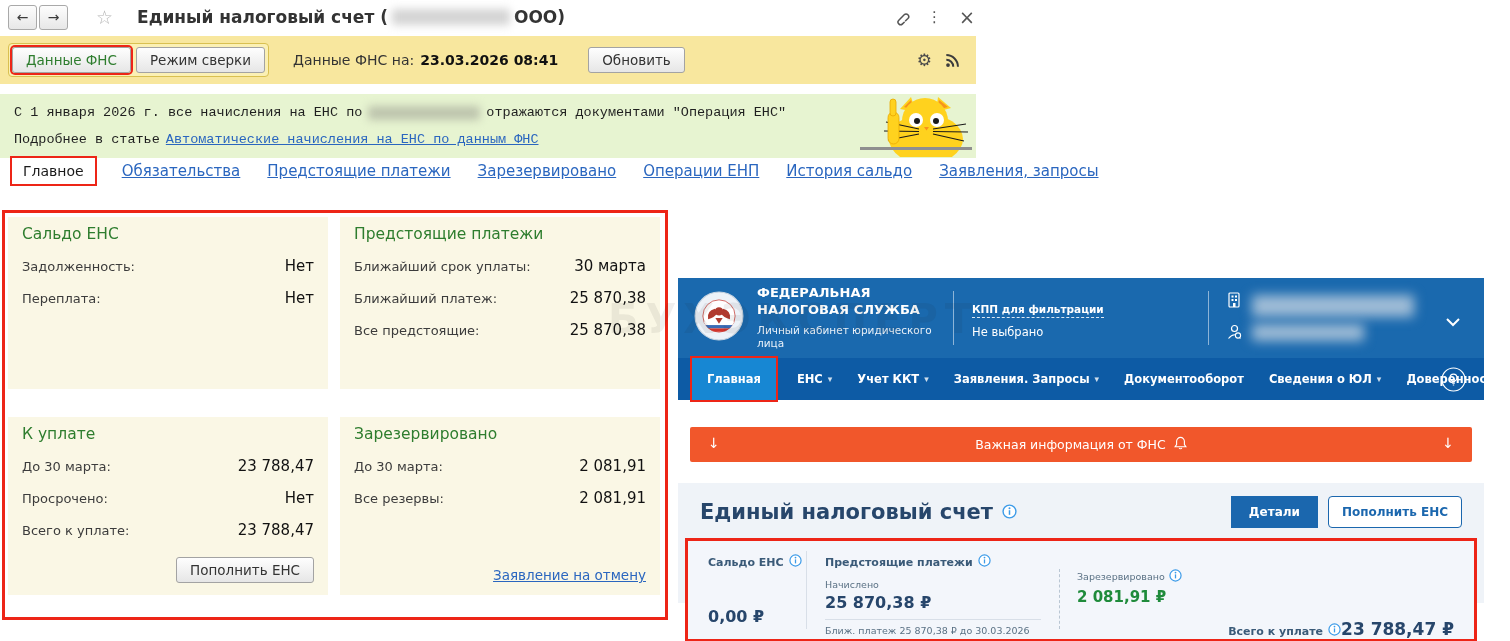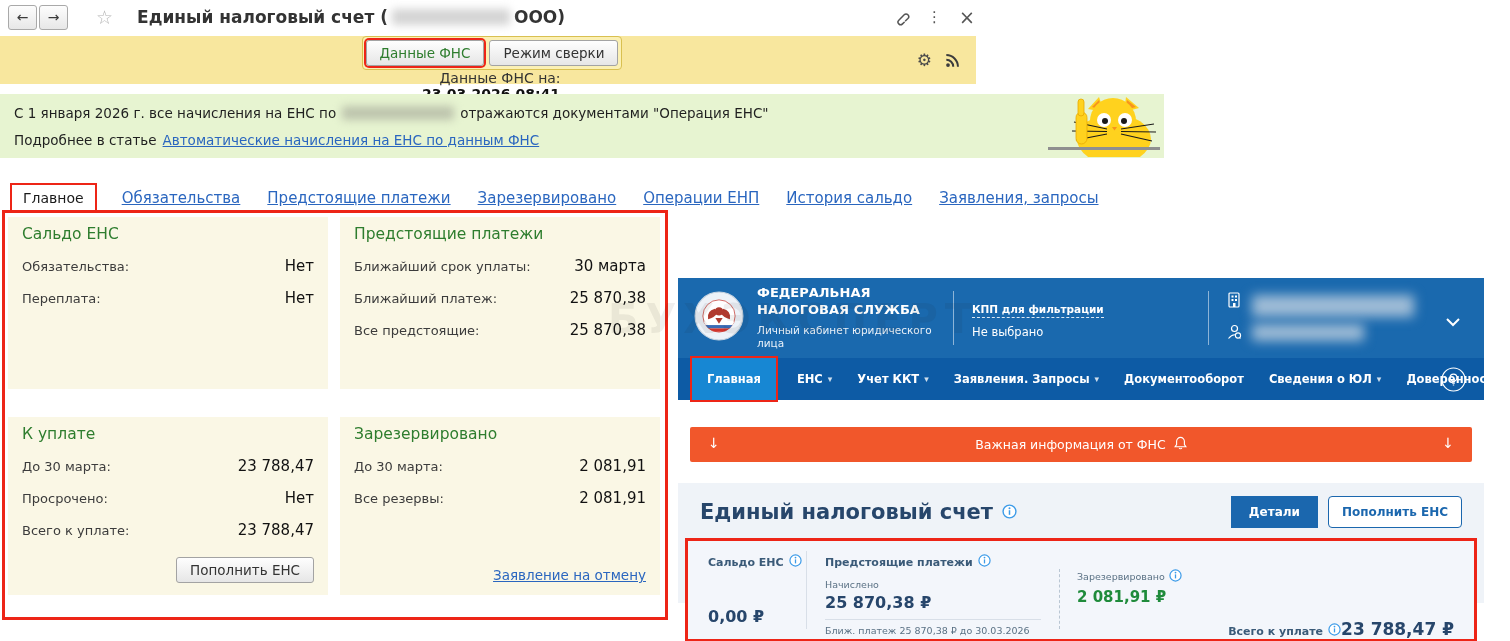--- a/index.html
+++ b/index.html
@@ -12,42 +12,42 @@
   .navbtn{width:27px;height:23px;border:1px solid #a9a9a9;background:linear-gradient(#fdfdfd,#e7e7e7);
           border-radius:3px;display:flex;align-items:center;justify-content:center;font-size:14px;color:#3a3a3a;cursor:pointer;}
   .star{margin-left:28px;font-size:19px;color:#b5b5b5;cursor:pointer;}
   .page-title{margin-left:24px;font-size:17px;font-weight:700;color:#333;display:flex;align-items:center;gap:4px;white-space:nowrap;}
   .tblur{display:inline-block;width:118px;height:16px;background:#d4d4d4;filter:blur(4px);border-radius:2px;}
   .win-icons{position:absolute;left:893px;top:6px;display:flex;align-items:center;gap:17px;}
   .win-icons .wi{color:#555;font-size:15px;cursor:pointer;display:flex;align-items:center;}
 
   
   .toolbar{position:absolute;left:0;top:36px;width:976px;height:48px;background:var(--yellow,#F8E79E);
-           display:flex;align-items:center;flex-direction:column;}
+           display:flex;align-items:center;}
   .toggle-group{display:inline-flex;gap:5px;margin-left:8px;border:1px solid #d9c050;background:#fbf0b4;padding:3px;border-radius:4px;}
   .btn1c{background:linear-gradient(#fefefe,#e6e6e6);border:1px solid #a3a3a3;border-radius:3px;
          padding:4px 13px;font-size:13.5px;color:#333;cursor:pointer;font-family:inherit;white-space:nowrap;}
   .btn-fnsdata{color:var(--green_1c,#2E7D2E);box-shadow:0 0 0 2px var(--red,#ED2517);}
   .tb-label{margin-left:24px;font-size:14px;color:#333;}
   .tb-value{font-weight:700;margin-left:6px;font-size:14px;color:#111;}
   .tb-refresh{margin-left:30px;}
   .tool-right{position:absolute;right:16px;top:0;height:48px;display:flex;align-items:center;gap:13px;}
   .gear{font-size:17px;color:#4a4a4a;cursor:pointer;}
 
   
-  .gbanner{position:absolute;left:0;top:94px;width:1164px;height:64px;background:var(--banner_green,#E7F4D1);}
+  .gbanner{position:absolute;left:0;top:94px;width:976px;height:64px;background:var(--banner_green,#E7F4D1);font-family:Liberation Mono, monospace;}
   .gline{position:absolute;left:14px;font-size:13.5px;color:#1f1f1f;display:flex;align-items:center;gap:6px;white-space:nowrap;}
   .gline1{top:11px;}
   .gline2{top:38px;}
   .gblur{display:inline-block;width:112px;height:14px;background:#bdc4ad;filter:blur(4px);border-radius:2px;}
   .glink{color:var(--link_blue,#2A66BF);text-decoration:underline;cursor:pointer;}
   .cat{position:absolute;right:2px;top:1px;}
 
   
-  .tabs{position:absolute;left:12px;top:185px;display:flex;align-items:center;gap:27px;}
+  .tabs{position:absolute;left:12px;top:158px;display:flex;align-items:center;gap:27px;}
   .tab-active{font-size:14px;color:#1a1a1a;background:#fff;padding:5px 11px;box-shadow:0 0 0 2px var(--red,#ED2517);cursor:pointer;}
   .tab-link{font-size:15px;color:var(--link_blue,#2A66BF);text-decoration:underline;cursor:pointer;white-space:nowrap;}
 
   
   .panel-1c{position:absolute;left:2px;top:210px;width:666px;height:410px;border:3px solid var(--red,#ED2517);background:#fff;box-sizing:border-box;}
   .cards{position:absolute;left:3px;top:4px;display:grid;grid-template-columns:320px 320px;grid-template-rows:172px 178px;column-gap:12px;row-gap:28px;}
   .card{background:var(--cream,#FAF7E5);padding:8px 14px;position:relative;box-sizing:border-box;}
   .card h3{margin:0;font-size:15.5px;font-weight:400;color:var(--green_1c,#2E7D2E);}
   .crow{display:flex;justify-content:space-between;align-items:baseline;margin-top:14px;}
   .crow .lab{font-size:13px;color:#3c3c3c;}
@@ -200,21 +200,21 @@
     <a class="tab-link">История сальдо</a>
     <a class="tab-link">Заявления, запросы</a>
   </div>
 
   <div class="panel-1c">
     <div class="cards">
 
       <div class="card">
         <h3>Сальдо ЕНС</h3>
         <div class="crow">
-          <span class="lab">Обязательства:</span>
+          <span class="lab">Задолженность:</span>
           <span class="val">Нет</span>
         </div>
         <div class="crow">
           <span class="lab">Переплата:</span>
           <span class="val">Нет</span>
         </div>
       </div>
 
       <div class="card">
         <h3>Предстоящие платежи</h3>

